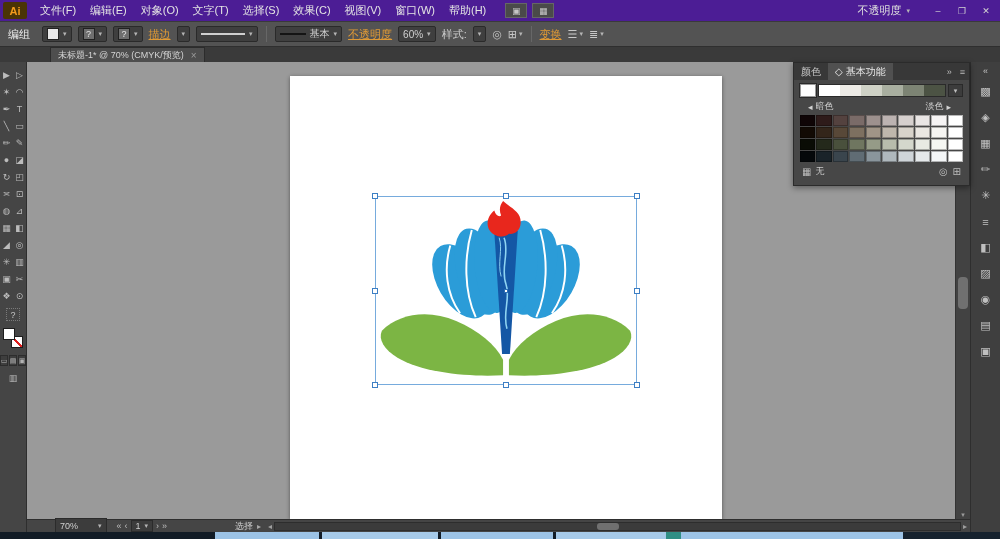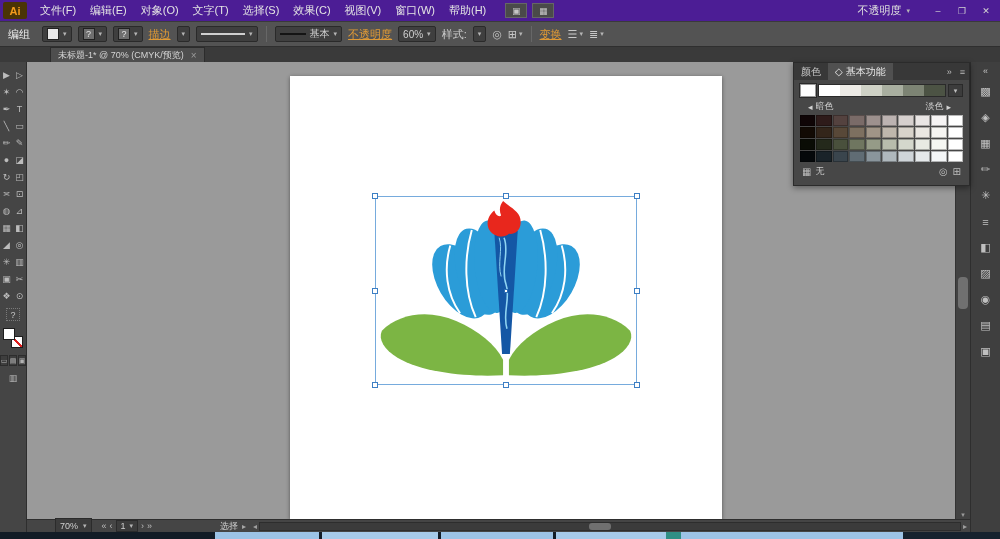--- a/index.html
+++ b/index.html
@@ -100,21 +100,21 @@
   .cg-rl { display:flex; align-items:center; gap:3px; }
   .cg-grid { display:grid; grid-template-columns:repeat(10,1fr); gap:1px; }
   .sw { height:11px; border:1px solid rgba(0,0,0,.28); }
   .cg-footer { display:flex; align-items:center; gap:4px; font-size:9px; color:#cbcbcb; margin-top:3px; padding:0 2px; }
   .cgf-icon { font-size:10px; color:#bdbdbd; }
   .cgf-spacer { flex:1; }
   
   .statusbar { position:absolute; left:27px; right:30px; bottom:7px; height:13px; background:#454545;
                border-top:1px solid #2e2e2e; display:flex; align-items:center; gap:4px;
                font-size:9px; color:#cfcfcf; padding-left:28px; }
-  .zoom-box { display:flex; align-items:center; gap:5px; background:#3c3c3c; border:1px solid #2b2b2b;
+  .zoom-box { display:flex; align-items:center; gap:20px; background:#3c3c3c; border:1px solid #2b2b2b;
               height:17px; padding:0 4px; }
   .ab-nav { display:flex; align-items:center; gap:3px; margin-left:6px; }
   .ab-btn { color:#bdbdbd; font-size:9px; background:none; border:none; }
   .ab-field { display:flex; align-items:center; gap:4px; background:#3c3c3c; border:1px solid #2b2b2b;
               height:12px; padding:0 4px; }
   .status-text { margin-left:64px; white-space:nowrap; }
   .status-caret { color:#a8a8a8; font-size:8px; }
   .hscroll { flex:1; display:flex; align-items:center; margin:0 3px; }
   .hs-arrow { font-size:8px; color:#9f9f9f; }
   .hs-track { flex:1; height:9px; background:#3b3b3b; border:1px solid #2d2d2d; position:relative; margin:0 2px; }

